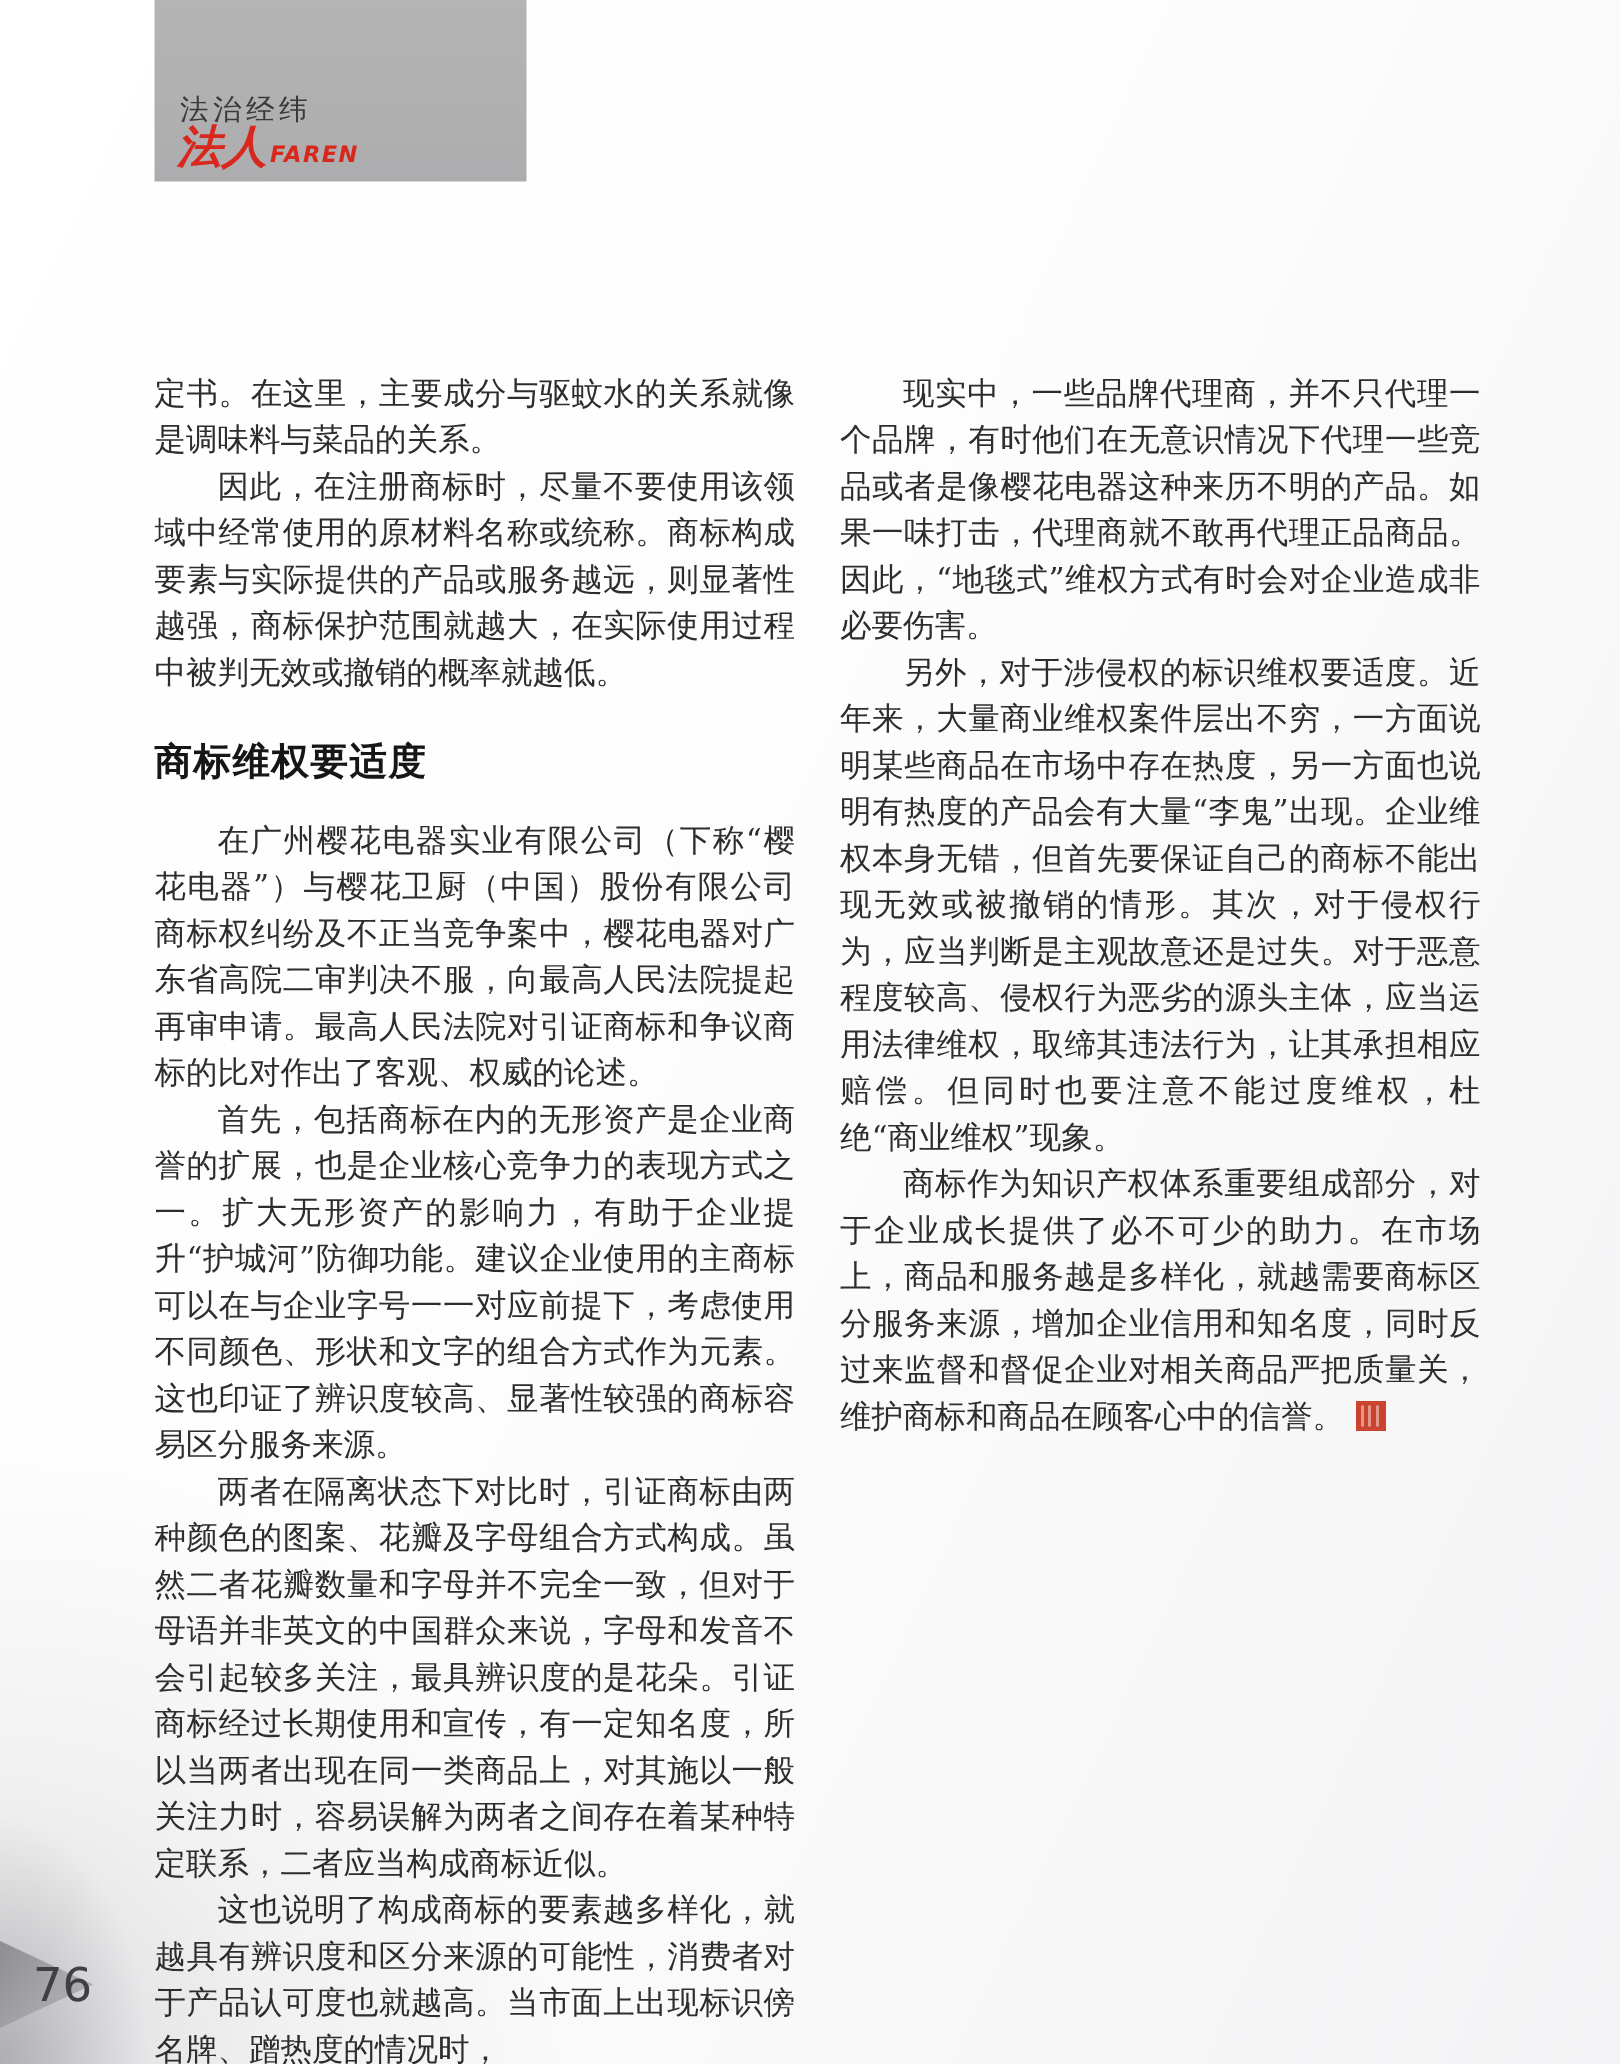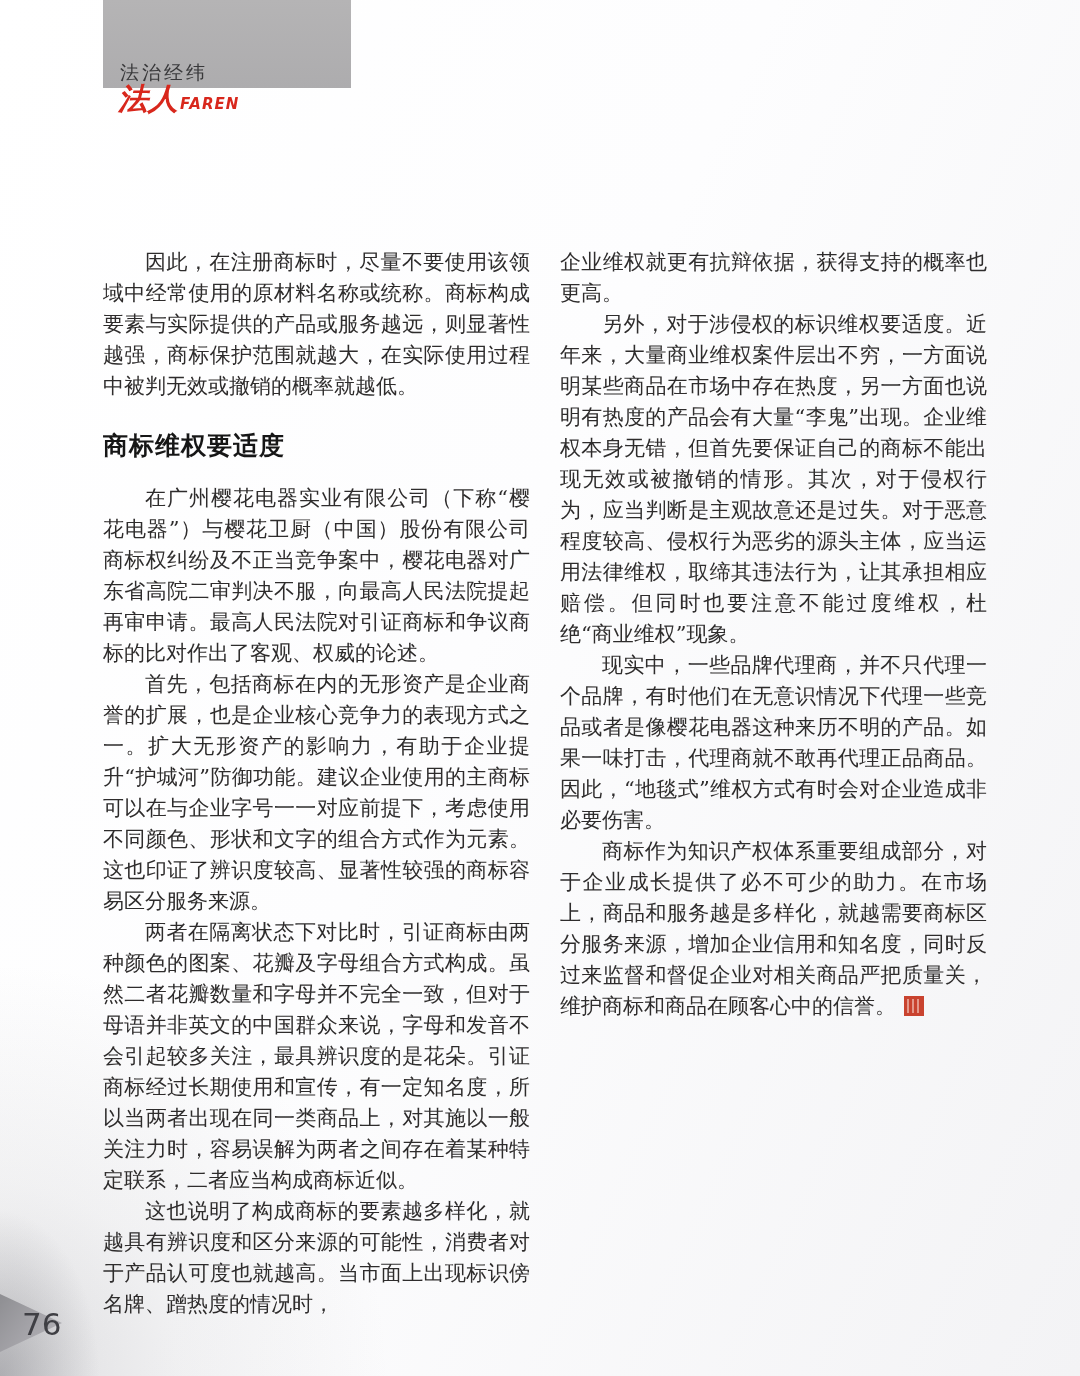--- a/index.html
+++ b/index.html
@@ -11,21 +11,21 @@
     background:
       radial-gradient(120% 100% at 0% 100%, rgba(130,130,136,0.28) 0%, rgba(130,130,136,0.10) 14%, rgba(130,130,136,0) 30%),
       linear-gradient(115deg, #ffffff 0%, #fdfdfe 45%, #f3f3f5 100%);
     font-family: "Liberation Sans", sans-serif;
   }
 
   
   .header-block {
     position: absolute;
     left: 103px; top: 0;
-    width: 248px; height: 88px;
+    width: 248px; height: 121px;
     background: linear-gradient(180deg, #b5b4b5 0%, #adacae 100%);
   }
   .section-title {
     position: absolute;
     left: 17px; top: 60px;
     font-size: 19px;
     letter-spacing: 3px;
     color: #39393b;
     font-family: "DejaVu Sans", "Liberation Sans", sans-serif;
   }
@@ -114,32 +114,32 @@
 <div class="page">
 
   <div class="header-block">
     <div class="section-title">法治经纬</div>
     <div class="logo">
       <span class="logo-cn">法人</span><span class="logo-en">FAREN</span>
     </div>
   </div>
 
   <div class="col col-left">
+    <p class="para no-indent">定书。在这里，主要成分与驱蚊水的关系就像是调味料与菜品的关系。</p>
     <p class="para">因此，在注册商标时，尽量不要使用该领域中经常使用的原材料名称或统称。商标构成要素与实际提供的产品或服务越远，则显著性越强，商标保护范围就越大，在实际使用过程中被判无效或撤销的概率就越低。</p>
     <h2 class="heading">商标维权要适度</h2>
     <p class="para">在广州樱花电器实业有限公司（下称“樱花电器”）与樱花卫厨（中国）股份有限公司商标权纠纷及不正当竞争案中，樱花电器对广东省高院二审判决不服，向最高人民法院提起再审申请。最高人民法院对引证商标和争议商标的比对作出了客观、权威的论述。</p>
     <p class="para">首先，包括商标在内的无形资产是企业商誉的扩展，也是企业核心竞争力的表现方式之一。扩大无形资产的影响力，有助于企业提升“护城河”防御功能。建议企业使用的主商标可以在与企业字号一一对应前提下，考虑使用不同颜色、形状和文字的组合方式作为元素。这也印证了辨识度较高、显著性较强的商标容易区分服务来源。</p>
     <p class="para">两者在隔离状态下对比时，引证商标由两种颜色的图案、花瓣及字母组合方式构成。虽然二者花瓣数量和字母并不完全一致，但对于母语并非英文的中国群众来说，字母和发音不会引起较多关注，最具辨识度的是花朵。引证商标经过长期使用和宣传，有一定知名度，所以当两者出现在同一类商品上，对其施以一般关注力时，容易误解为两者之间存在着某种特定联系，二者应当构成商标近似。</p>
     <p class="para">这也说明了构成商标的要素越多样化，就越具有辨识度和区分来源的可能性，消费者对于产品认可度也就越高。当市面上出现标识傍名牌、蹭热度的情况时，</p>
   </div>
 
   <div class="col col-right">
-    <p class="para no-indent">企业维权就更有抗辩依据，获得支持的概率也更高。</p>
+    <p class="para">现实中，一些品牌代理商，并不只代理一个品牌，有时他们在无意识情况下代理一些竞品或者是像樱花电器这种来历不明的产品。如果一味打击，代理商就不敢再代理正品商品。因此，“地毯式”维权方式有时会对企业造成非必要伤害。</p>
     <p class="para">另外，对于涉侵权的标识维权要适度。近年来，大量商业维权案件层出不穷，一方面说明某些商品在市场中存在热度，另一方面也说明有热度的产品会有大量“李鬼”出现。企业维权本身无错，但首先要保证自己的商标不能出现无效或被撤销的情形。其次，对于侵权行为，应当判断是主观故意还是过失。对于恶意程度较高、侵权行为恶劣的源头主体，应当运用法律维权，取缔其违法行为，让其承担相应赔偿。但同时也要注意不能过度维权，杜绝“商业维权”现象。</p>
-    <p class="para">现实中，一些品牌代理商，并不只代理一个品牌，有时他们在无意识情况下代理一些竞品或者是像樱花电器这种来历不明的产品。如果一味打击，代理商就不敢再代理正品商品。因此，“地毯式”维权方式有时会对企业造成非必要伤害。</p>
     <p class="para"><span>商标作为知识产权体系重要组成部分，对于企业成长提供了必不可少的助力。在市场上，商品和服务越是多样化，就越需要商标区分服务来源，增加企业信用和知名度，同时反过来监督和督促企业对相关商品严把质量关，维护商标和商品在顾客心中的信誉。</span><span class="seal"></span></p>
 
   </div>
 
   <div class="corner-shade"></div>
   <div class="page-triangle"></div>
   <div class="page-number">76</div>
 
 </div>
 

